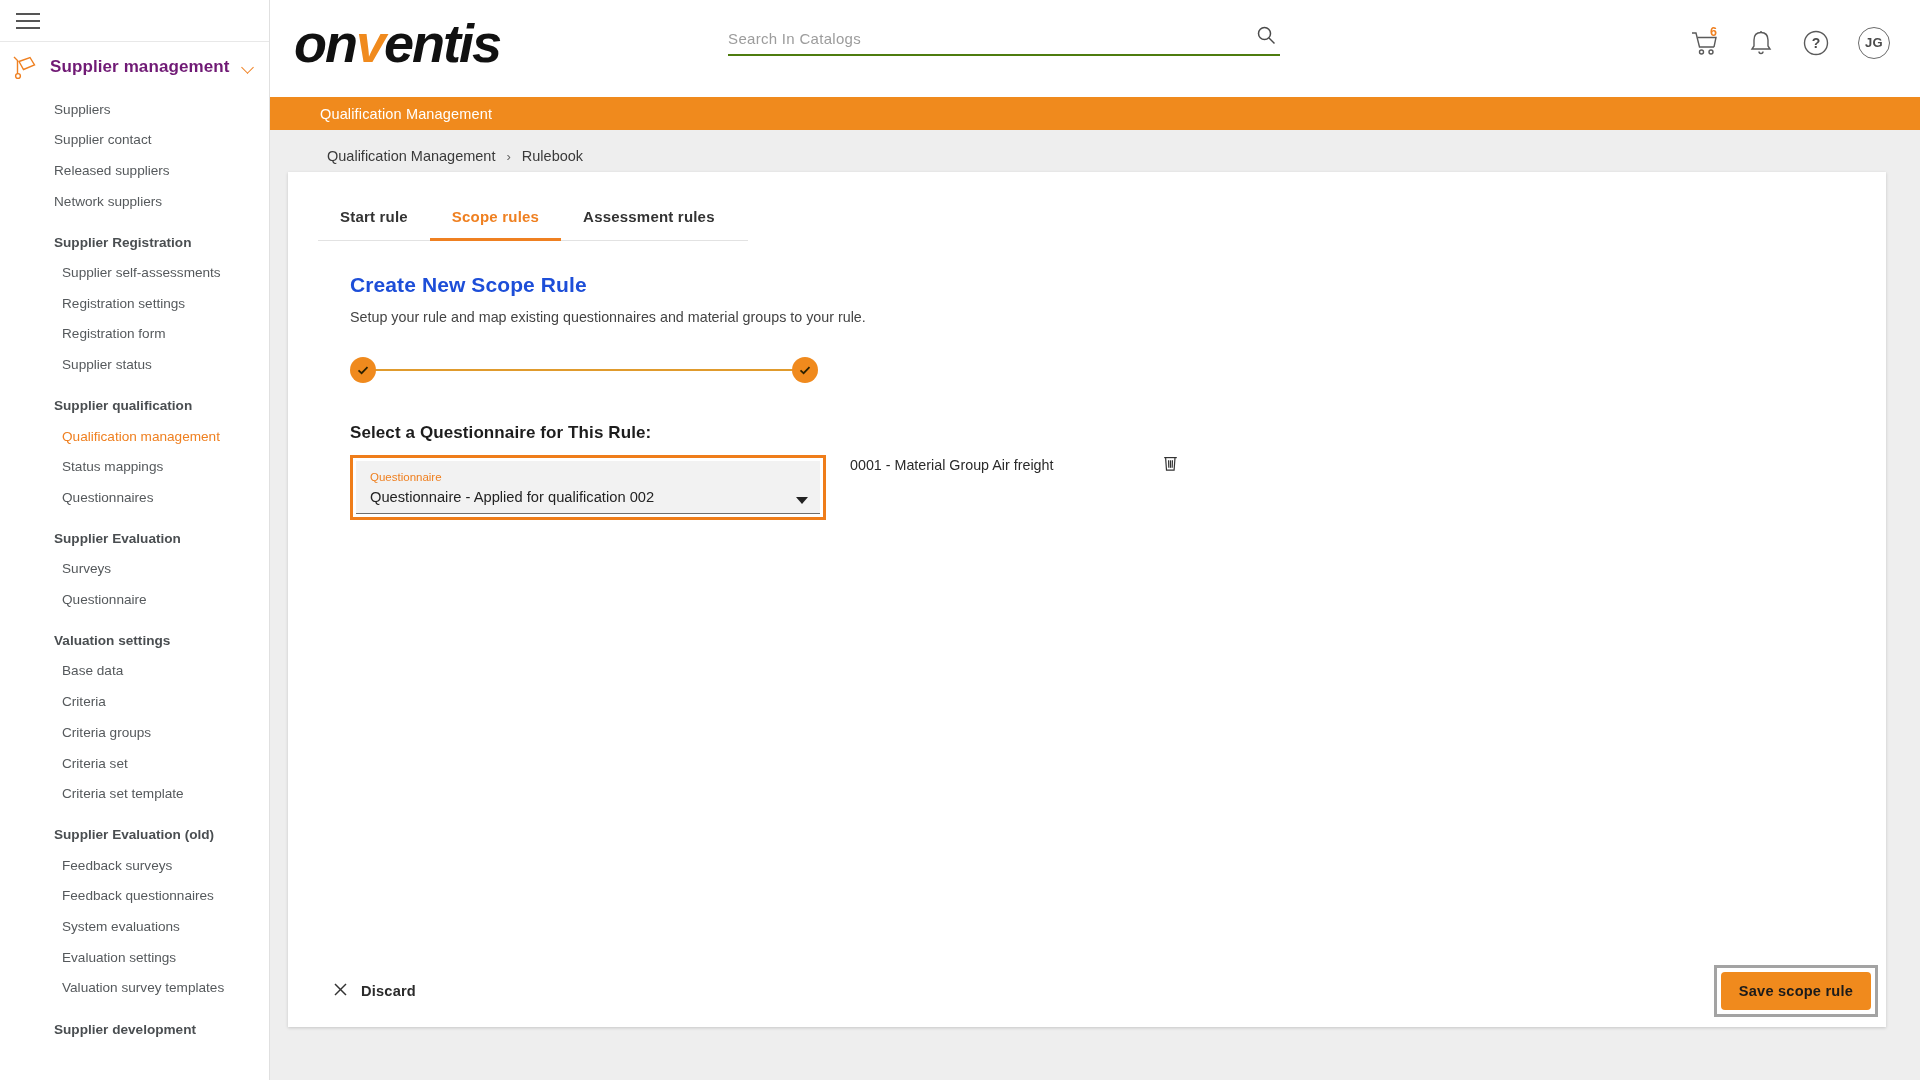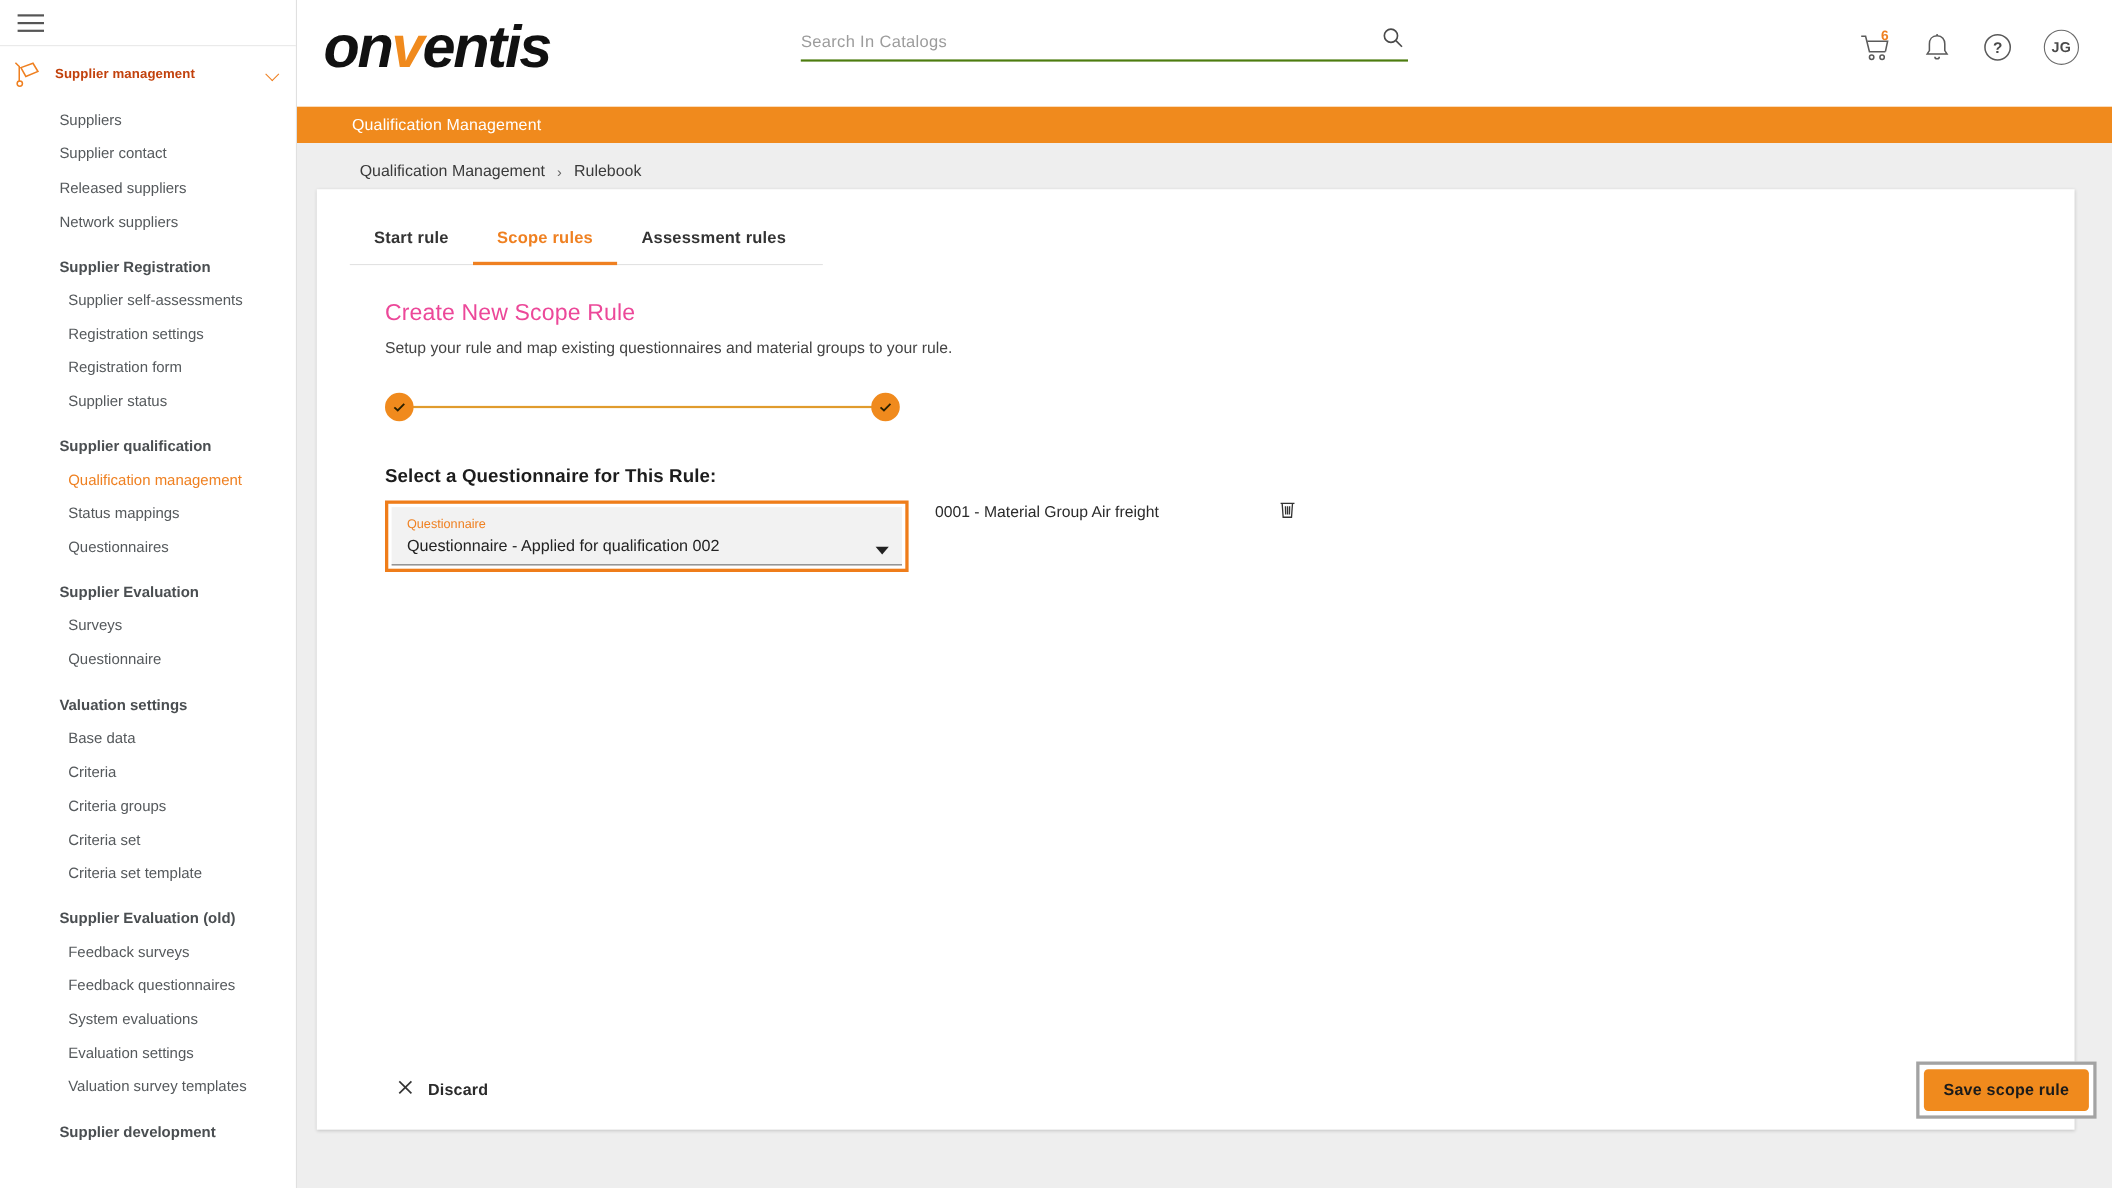--- a/index.html
+++ b/index.html
@@ -33,21 +33,21 @@
   .hamburger span { display: block; height: 2px; background: #555; width: 100%; }
 
   .nav-root {
     display: flex; align-items: center;
     padding: 10px 14px 10px 10px;
     gap: 10px;
   }
   .nav-root-icon { width: 30px; height: 30px; flex: 0 0 30px; }
   .nav-root-label {
     flex: 1;
-    color: #c2410c; font-size: 12px; font-weight: 600;
+    color: #701a75; font-size: 17px; font-weight: 600;
     letter-spacing: .1px;
   }
   .chev {
     width: 14px; height: 14px; flex: 0 0 14px;
     position: relative;
   }
   .chev::after {
     content: ""; position: absolute; left: 2px; top: 3px;
     width: 8px; height: 8px;
     border-right: 1.6px solid #ef8021; border-bottom: 1.6px solid #ef8021;
@@ -173,21 +173,21 @@
     cursor: pointer;
     border-bottom: 3px solid transparent;
     margin-bottom: -1px;
     letter-spacing: .2px;
   }
   .tab.active { color: #ef8021; border-bottom-color: #ef8021; }
 
   .content { padding: 0 30px; }
   .h-title {
     margin: 32px 0 0 32px;
-    font-size: 21px; font-weight: 400; color: #ec4899;
+    font-size: 21px; font-weight: 700; color: #1d4ed8;
     letter-spacing: .1px;
   }
   .h-sub {
     margin: 12px 0 0 32px;
     font-size: 14.3px; color: #444;
   }
 
   
   .stepper {
     position: relative;
@@ -261,21 +261,20 @@
   }
   .mg-name { flex: 1; font-size: 14.3px; color: #2a2a2a; }
   .mg-del { cursor: pointer; width: 18px; }
 
   
   .card-footer {
     position: absolute; left: 0; bottom: 0;
     width: 100%; height: 72px;
     display: flex; align-items: center;
     padding: 0 8px 0 30px;
-    margin-left: 28px;
   }
   .discard {
     display: flex; align-items: center; gap: 12px;
     cursor: pointer;
     padding: 10px 14px;
   }
   .discard-label { font-size: 14.6px; font-weight: 700; color: #2b2b2b; letter-spacing: .2px; }
 
   .save-hl {
     margin-left: auto;

